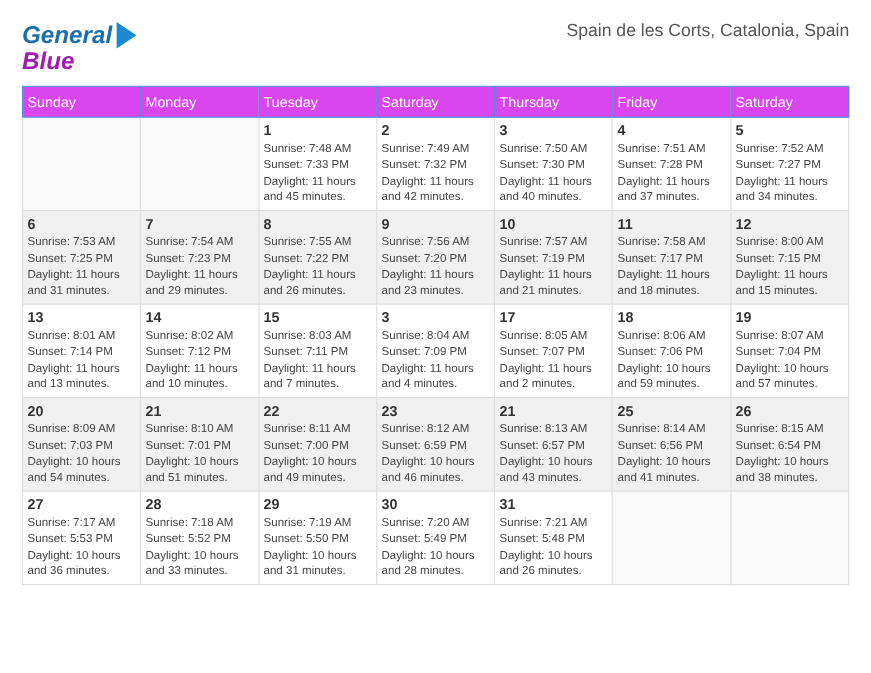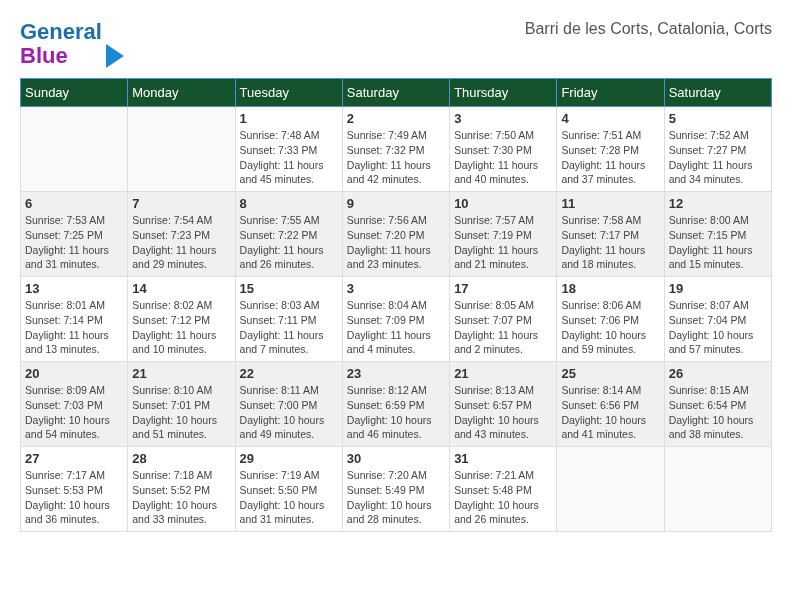--- a/index.html
+++ b/index.html
@@ -11,21 +11,22 @@
       padding: 20px;
     }
     .header {
       display: flex;
       justify-content: space-between;
       align-items: flex-start;
       margin-bottom: 10px;
     }
     .logo {
       display: flex;
-      align-items: flex-end;
+      align-items: flex-start;
+      font-style: italic;
     }
     .logo-text {
       font-size: 22px;
       font-weight: bold;
       color: #333;
       line-height: 1.1;
     }
     .logo-text span {
       color: #1a6faf;
     }
@@ -48,21 +49,21 @@
     .location {
       font-size: 16px;
       color: #555;
     }
     table {
       width: 100%;
       border-collapse: collapse;
       font-size: 11px;
     }
     thead tr {
-      background: #14532d;
+      background: #d946ef;
       color: #fff;
     }
     thead th {
       padding: 6px 4px;
       text-align: left;
       font-size: 13px;
       font-weight: normal;
       border: 1px solid #4a90d9;
     }
     tbody tr {
@@ -99,21 +100,21 @@
 <div class="header">
   <div class="logo">
     <div>
       <div class="logo-text">
         <span>General</span><br><span style="color:#a21caf;">Blue</span>
       </div>
     </div>
     <div class="logo-arrow"></div>
   </div>
   <div class="title-block">
-    <div class="location">Barri de les Corts, Catalonia, Corts</div>
+    <div class="location">Spain de les Corts, Catalonia, Spain</div>
   </div>
 </div>
 
 <table>
   <thead>
     <tr>
       <th>Sunday</th>
       <th>Monday</th>
       <th>Tuesday</th>
       <th>Saturday</th>

